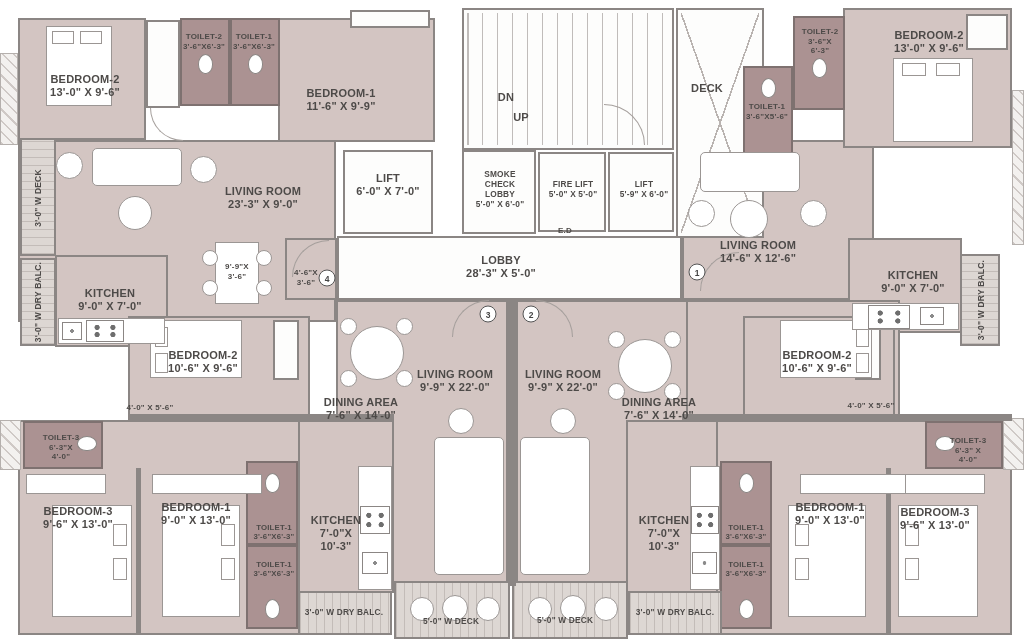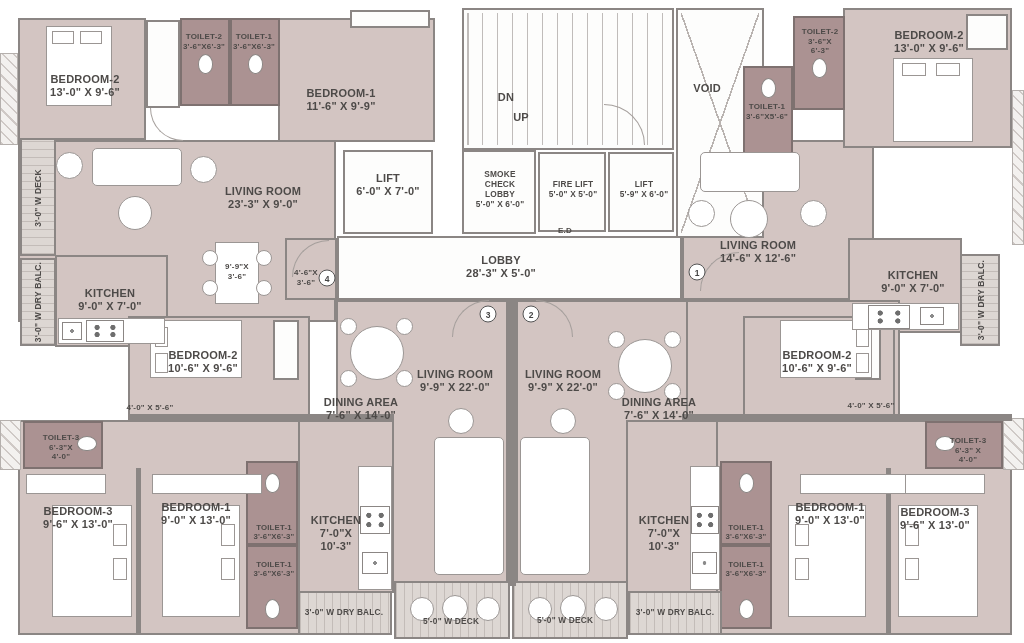--- a/index.html
+++ b/index.html
@@ -258,21 +258,21 @@
   <div class="lbl" style="left:521px;top:118px">UP</div>
   <div class="lbl" style="left:500px;top:190px;font-size:8.3px">SMOKE
 CHECK
 LOBBY
 5'-0" X 6'-0"</div>
   <div class="lbl" style="left:573px;top:190px;font-size:8.3px">FIRE LIFT
 5'-0" X 5'-0"</div>
   <div class="lbl" style="left:644px;top:190px;font-size:8.3px">LIFT
 5'-9" X 6'-0"</div>
   <div class="lbl" style="left:565px;top:231px;font-size:8px">E.D</div>
-  <div class="lbl" style="left:707px;top:89px">VOID</div>
+  <div class="lbl" style="left:707px;top:89px">DECK</div>
   <div class="lbl" style="left:501px;top:267px">LOBBY
 28'-3" X 5'-0"</div>
 
   <div class="lbl" style="left:767px;top:112px;font-size:8px">TOILET-1
 3'-6"X5'-6"</div>
   <div class="lbl" style="left:820px;top:41px;font-size:8px">TOILET-2
 3'-6"X
 6'-3"</div>
   <div class="lbl" style="left:929px;top:42px">BEDROOM-2
 13'-0" X 9'-6"</div>

